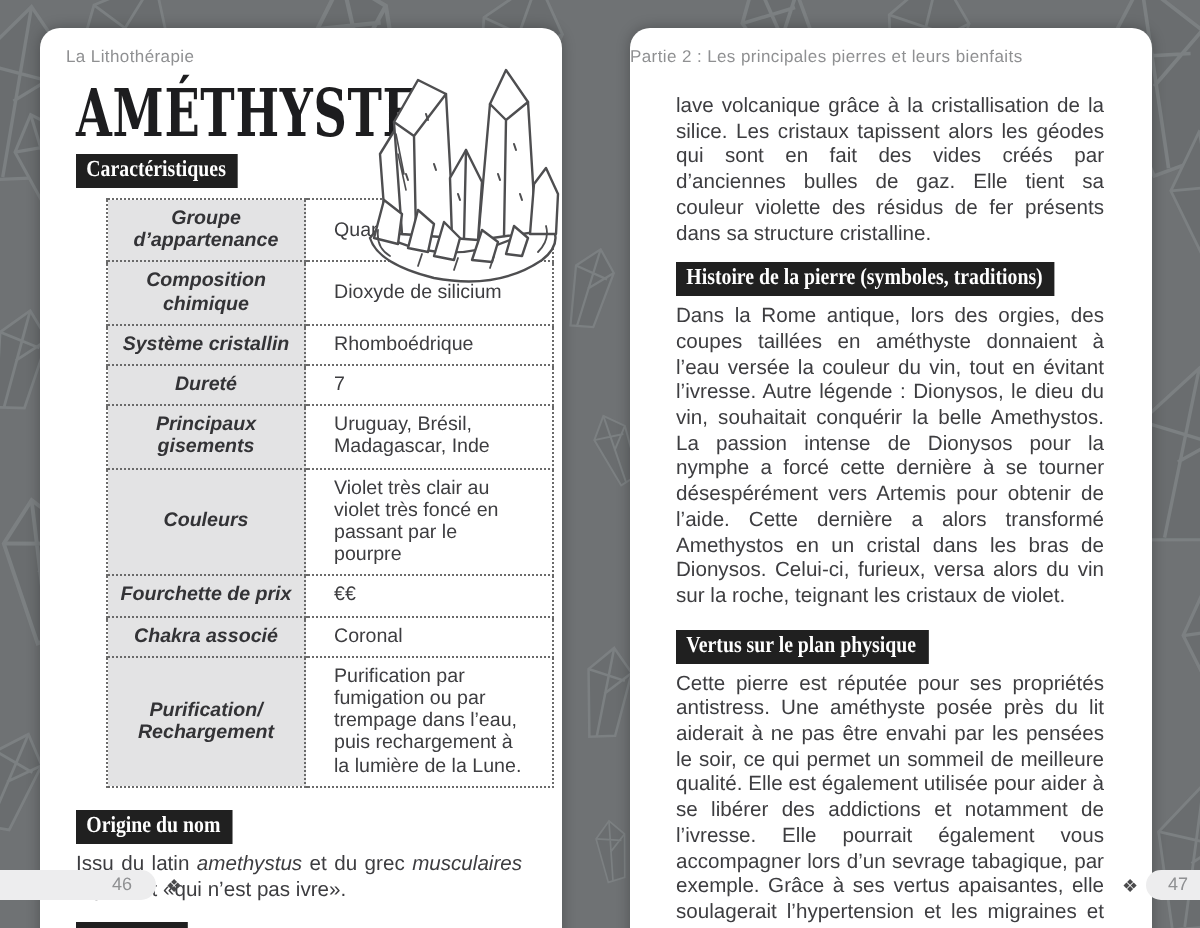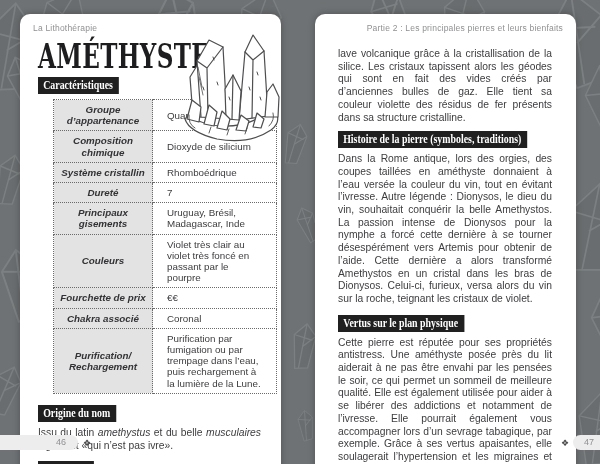--- a/index.html
+++ b/index.html
@@ -10,21 +10,21 @@
   *{margin:0;padding:0;box-sizing:border-box;}
   html,body{width:600px;height:464px;overflow:hidden;}
   body{background:var(--bg);font-family:"Liberation Sans",sans-serif;position:relative;}
   .bg-pattern{position:absolute;left:0;top:0;width:600px;height:464px;z-index:0;}
   .page{position:absolute;top:14px;height:470px;width:261px;background:var(--page_bg);
     border-radius:10px 10px 0 0;box-shadow:0 0 7px rgba(0,0,0,.28);z-index:1;}
   .page-left{left:20px;}
   .page-right{left:315px;}
   .runhead{font-size:8.5px;color:var(--muted);letter-spacing:.2px;}
   .page-left .runhead{margin:9px 0 0 13px;}
-  .page-right .runhead{margin:9px 13px 0 0;text-align:right;}
+  .page-right .runhead{margin:9px 13px 0 0;}
   .title{font-family:"DejaVu Serif",serif;font-weight:bold;color:var(--ink);
     font-size:33px;line-height:34px;margin:7px 0 0 18px;display:inline-block;
     transform:scaleX(.70);transform-origin:left center;white-space:nowrap;letter-spacing:.5px;}
   .seclabel{display:inline-block;background:var(--header_bg);color:var(--header_fg);
     font-family:"Liberation Serif",serif;font-weight:bold;font-size:11.5px;line-height:13px;
     padding:2px 7px 2px 6px;transform:scaleX(.86);transform-origin:left center;white-space:nowrap;}
   .page-left .seclabel{margin-left:18px;}
   .page-right .seclabel{margin-left:23px;}
   .lbl-carac{margin-top:3px;}
   .chars-table{border-collapse:collapse;margin:5px 0 0 33px;width:224px;
@@ -156,21 +156,21 @@
         <tr>
           <th>Purification/ Rechargement</th>
           <td>Purification par fumigation ou par trempage dans l’eau, puis rechargement à la lumière de la Lune.</td>
         </tr>
       </tbody>
   </table>
 
   <div>
     <span class="seclabel lbl-origine">Origine du nom</span>
   </div>
-  <p class="para"><span>Issu du latin </span><em>amethystus</em><span> et du belle </span><em>musculaires</em><span> signifiant «qui n’est pas ivre».</span></p>
+  <p class="para"><span>Issu du latin </span><em>amethystus</em><span> et du grec </span><em>musculaires</em><span> signifiant «qui n’est pas ivre».</span></p>
 
   <div>
     <span class="seclabel lbl-formation">Formation</span>
   </div>
   
 </div>
 
 <div class="page page-right">
   <div class="runhead">Partie 2 : Les principales pierres et leurs bienfaits</div>
 

